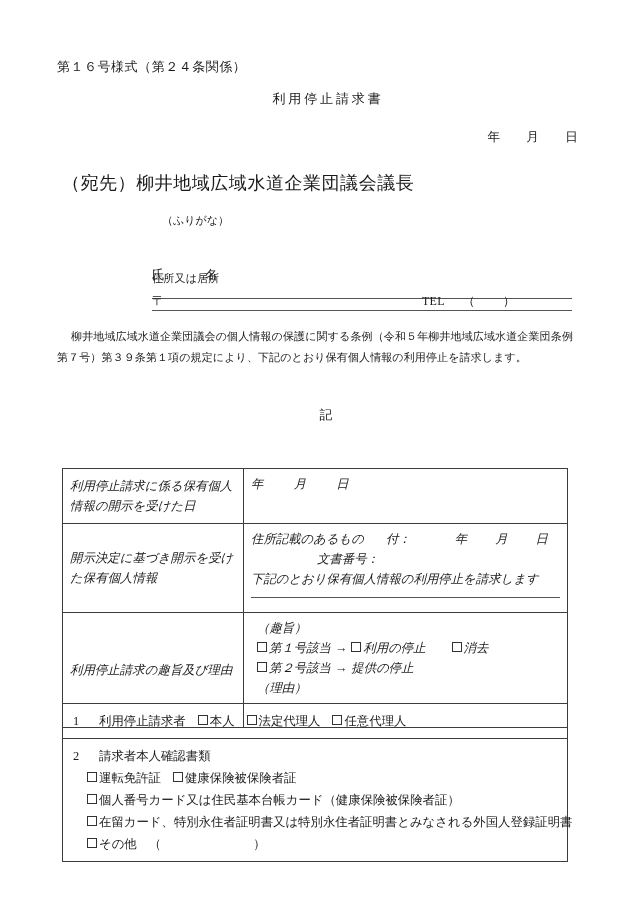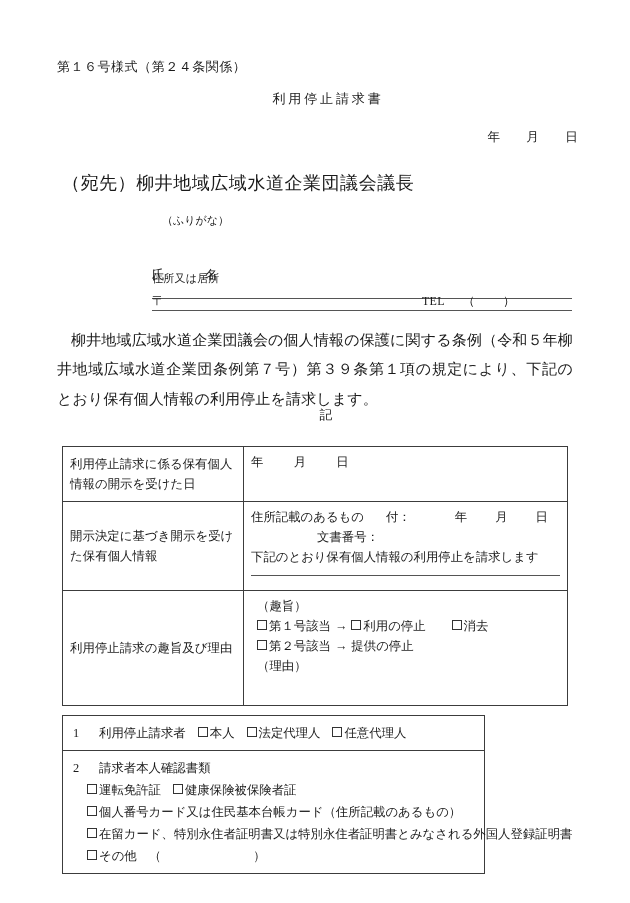--- a/index.html
+++ b/index.html
@@ -103,45 +103,46 @@
     letter-spacing: 0.02em;
   }
   #address-row .tel .s1 { display: inline-block; width: 18px; }
   #address-row .tel .s2 { display: inline-block; width: 28px; }
 
   
   #body-paragraph {
     left: 57px;
     top: 326px;
     width: 516px;
-    font-size: 15px;
+    font-size: 11px;
     line-height: 1.95;
     text-align: justify;
     text-justify: inter-ideograph;
     letter-spacing: 0.01em;
   }
   #body-paragraph .indent { display: inline-block; width: 14px; }
 
   
   #ki-marker {
     left: 0; right: 0;
     top: 406px;
     text-align: center;
     font-size: 12.8px;
     padding-left: 22px;
   }
 
   
   #main-table {
     position: absolute;
     left: 62px;
-    top: 446px;
+    top: 468px;
     width: 506px;
     border-collapse: collapse;
     table-layout: fixed;
+    font-style: italic;
   }
   #main-table td {
     border: 1.1px solid #3c3c3c;
     vertical-align: middle;
     padding: 5px 7px;
     font-size: 12.4px;
     line-height: 1.62;
   }
   #main-table td.labelcell {
     width: 166px;
@@ -182,24 +183,23 @@
     margin-right: 2px;
     vertical-align: 0px;
     background: #fff;
   }
 
   
   #bottom-table {
     position: absolute;
     left: 62px;
     top: 703px;
-    width: 423px;
+    width: 506px;
     border-collapse: collapse;
     table-layout: fixed;
-    margin-top: 12px;
   }
   #bottom-table td {
     border: 1.1px solid #3c3c3c;
     padding: 6px 10px;
     font-size: 12.4px;
     line-height: 1.78;
     vertical-align: top;
   }
   #bottom-table .num { display: inline-block; width: 26px; }
   #bottom-table .itemgap { display: inline-block; width: 12px; }
@@ -284,21 +284,21 @@
       <tr>
         <td>
           <span class="num">1</span><span>利用停止請求者</span><span class="itemgap"></span><span class="cb"></span><span>本人</span><span class="itemgap"></span><span class="cb"></span><span>法定代理人</span><span class="itemgap"></span><span class="cb"></span><span>任意代理人</span>
         </td>
       </tr>
       <tr>
         <td>
           <div><span class="num">2</span><span>請求者本人確認書類</span></div>
           <div class="doclist">
             <div><span class="cb"></span><span>運転免許証</span><span class="itemgap"></span><span class="cb"></span><span>健康保険被保険者証</span></div>
-            <div><span class="cb"></span><span>個人番号カード又は住民基本台帳カード（住所記載のあるもの）</span></div>
+            <div><span class="cb"></span><span>個人番号カード又は住民基本台帳カード（健康保険被保険者証）</span></div>
             <div><span class="cb"></span><span>在留カード、特別永住者証明書又は特別永住者証明書とみなされる外国人登録証明書</span></div>
             <div class="other-paren"><span class="cb"></span><span>その他</span><span class="itemgap"></span><span>（</span><span class="blank"></span><span>）</span></div>
           </div>
         </td>
       </tr>
     </tbody>
   </table>
 
 </div>
 

